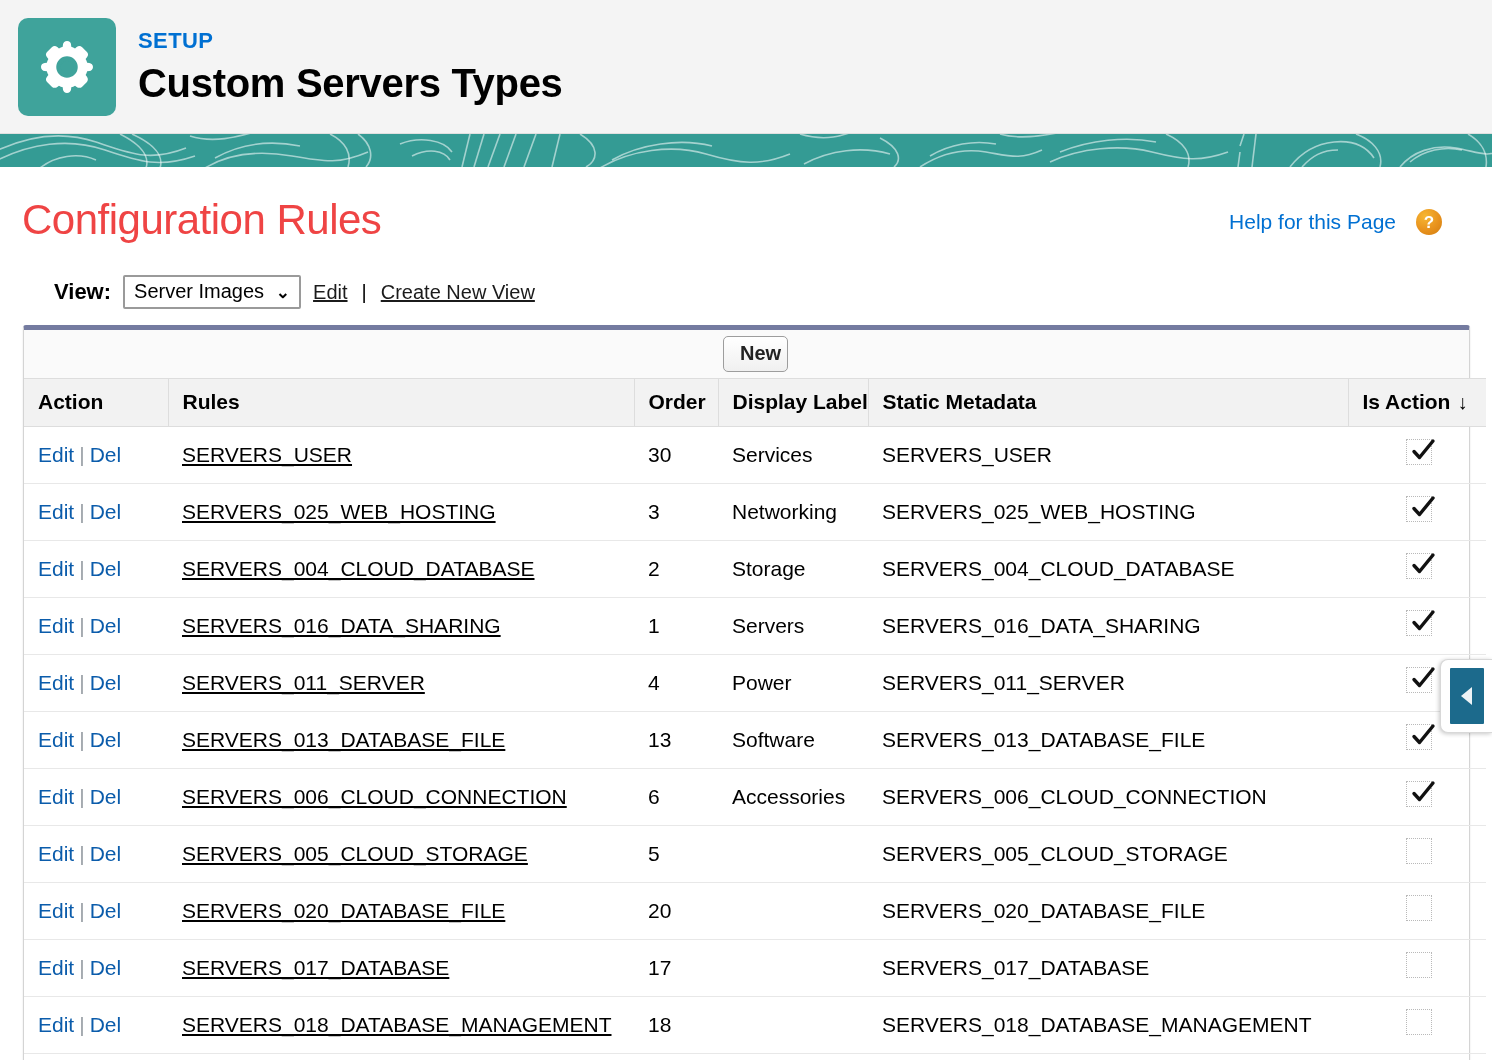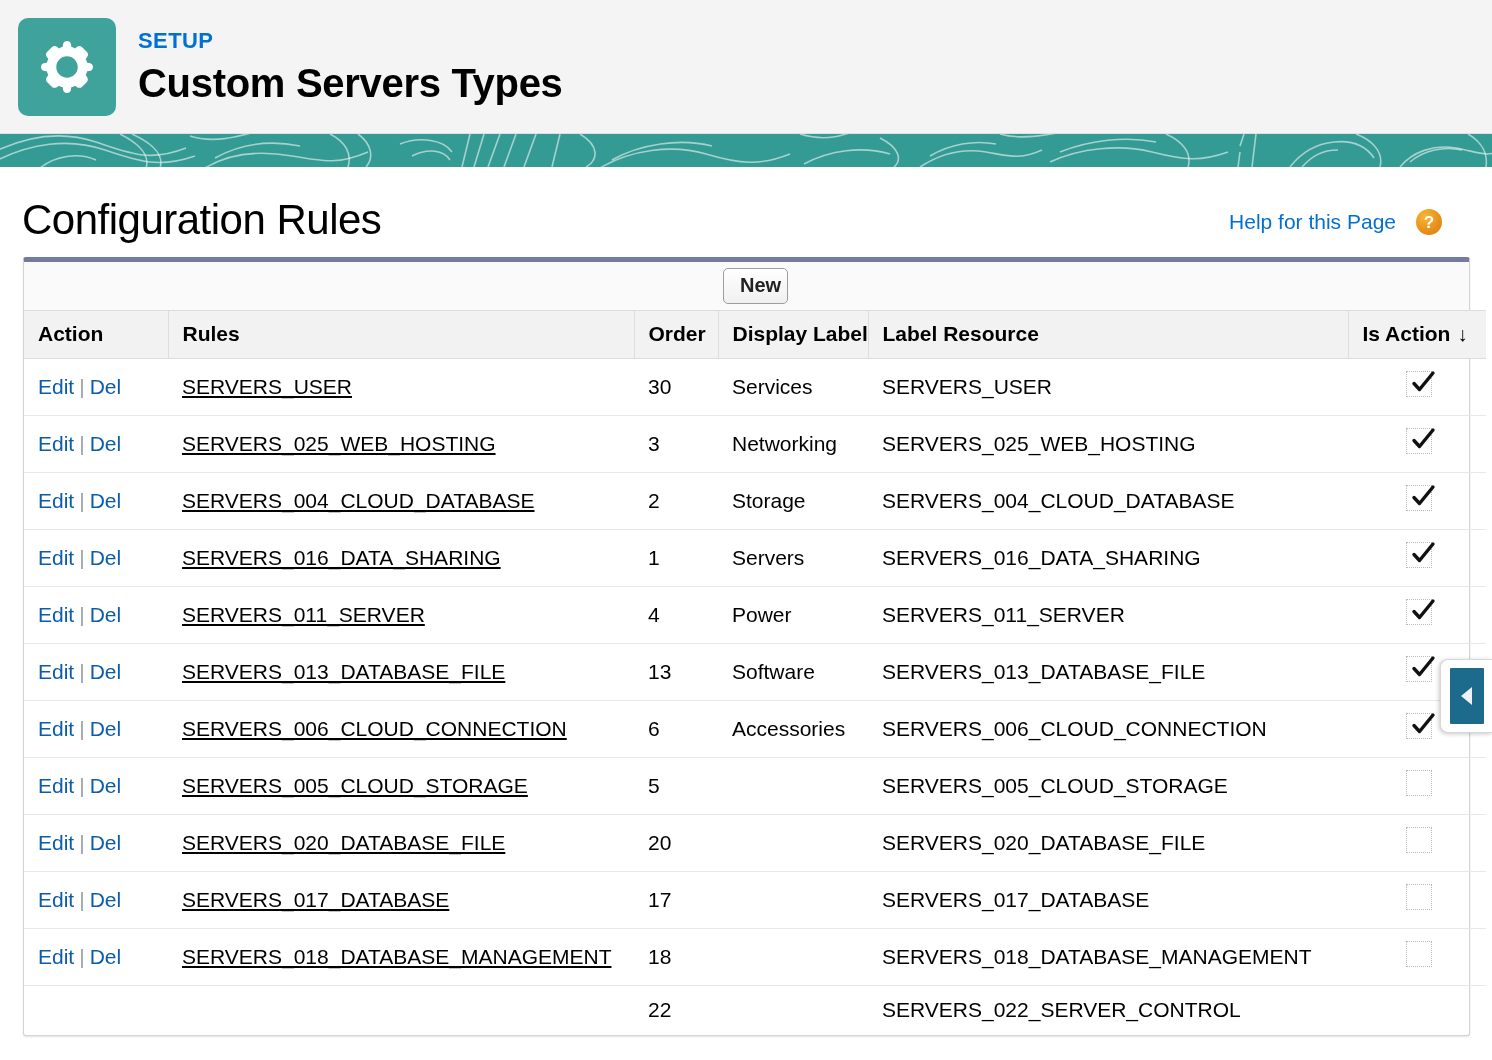--- a/index.html
+++ b/index.html
@@ -61,21 +61,21 @@
 
   .page-title-row {
     display: flex;
     align-items: flex-end;
     justify-content: space-between;
     padding-top: 32px;
   }
   .page-title {
     font-size: 42px;
     font-weight: 400;
-    color: #000000;
+    color: #ef4444;
     line-height: 1;
     letter-spacing: -0.5px;
   }
   .help-link-wrap {
     display: flex; align-items: center;
     gap: 20px;
     padding-bottom: 6px;
     padding-right: 28px;
   }
   .help-link {
@@ -315,20 +315,32 @@
 <div class="page-body">
 
   <div class="page-title-row">
     <div class="page-title">Configuration Rules</div>
     <div class="help-link-wrap">
       <span class="help-link">Help for this Page</span>
       <span class="help-icon">?</span>
     </div>
   </div>
 
+  <div class="view-bar">
+    <span class="view-label">View:</span>
+    <span class="select-wrap">
+      <select class="view-select">
+        <option>Server Images</option>
+      </select>
+      <span class="caret">⌄</span>
+    </span>
+    <a class="view-link">Edit</a>
+    <span class="view-sep">|</span>
+    <a class="view-link">Create New View</a>
+  </div>
 
   <div class="list-panel">
     <div class="list-toolbar">
       <button class="btn-new">New</button>
     </div>
 
     <table class="rules">
       <colgroup>
         <col style="width:144px">
         <col style="width:466px">
@@ -336,21 +348,21 @@
         <col style="width:150px">
         <col style="width:480px">
         <col style="width:138px">
       </colgroup>
       <thead>
         <tr>
           <th>Action</th>
           <th>Rules</th>
           <th class="num">Order</th>
           <th>Display Label</th>
-          <th>Label Resource</th>
+          <th>Static Metadata</th>
           <th>
             <span>Is Action</span><span class="sort-arrow">↓</span>
           </th>
         </tr>
       </thead>
       <tbody id="rules-body">
           <tr>
             <td class="act"><a>Edit</a><span class="pipe">|</span><a>Del</a></td>
             <td><a class="rec-link">SERVERS_USER</a></td>
             <td class="num">30</td>

